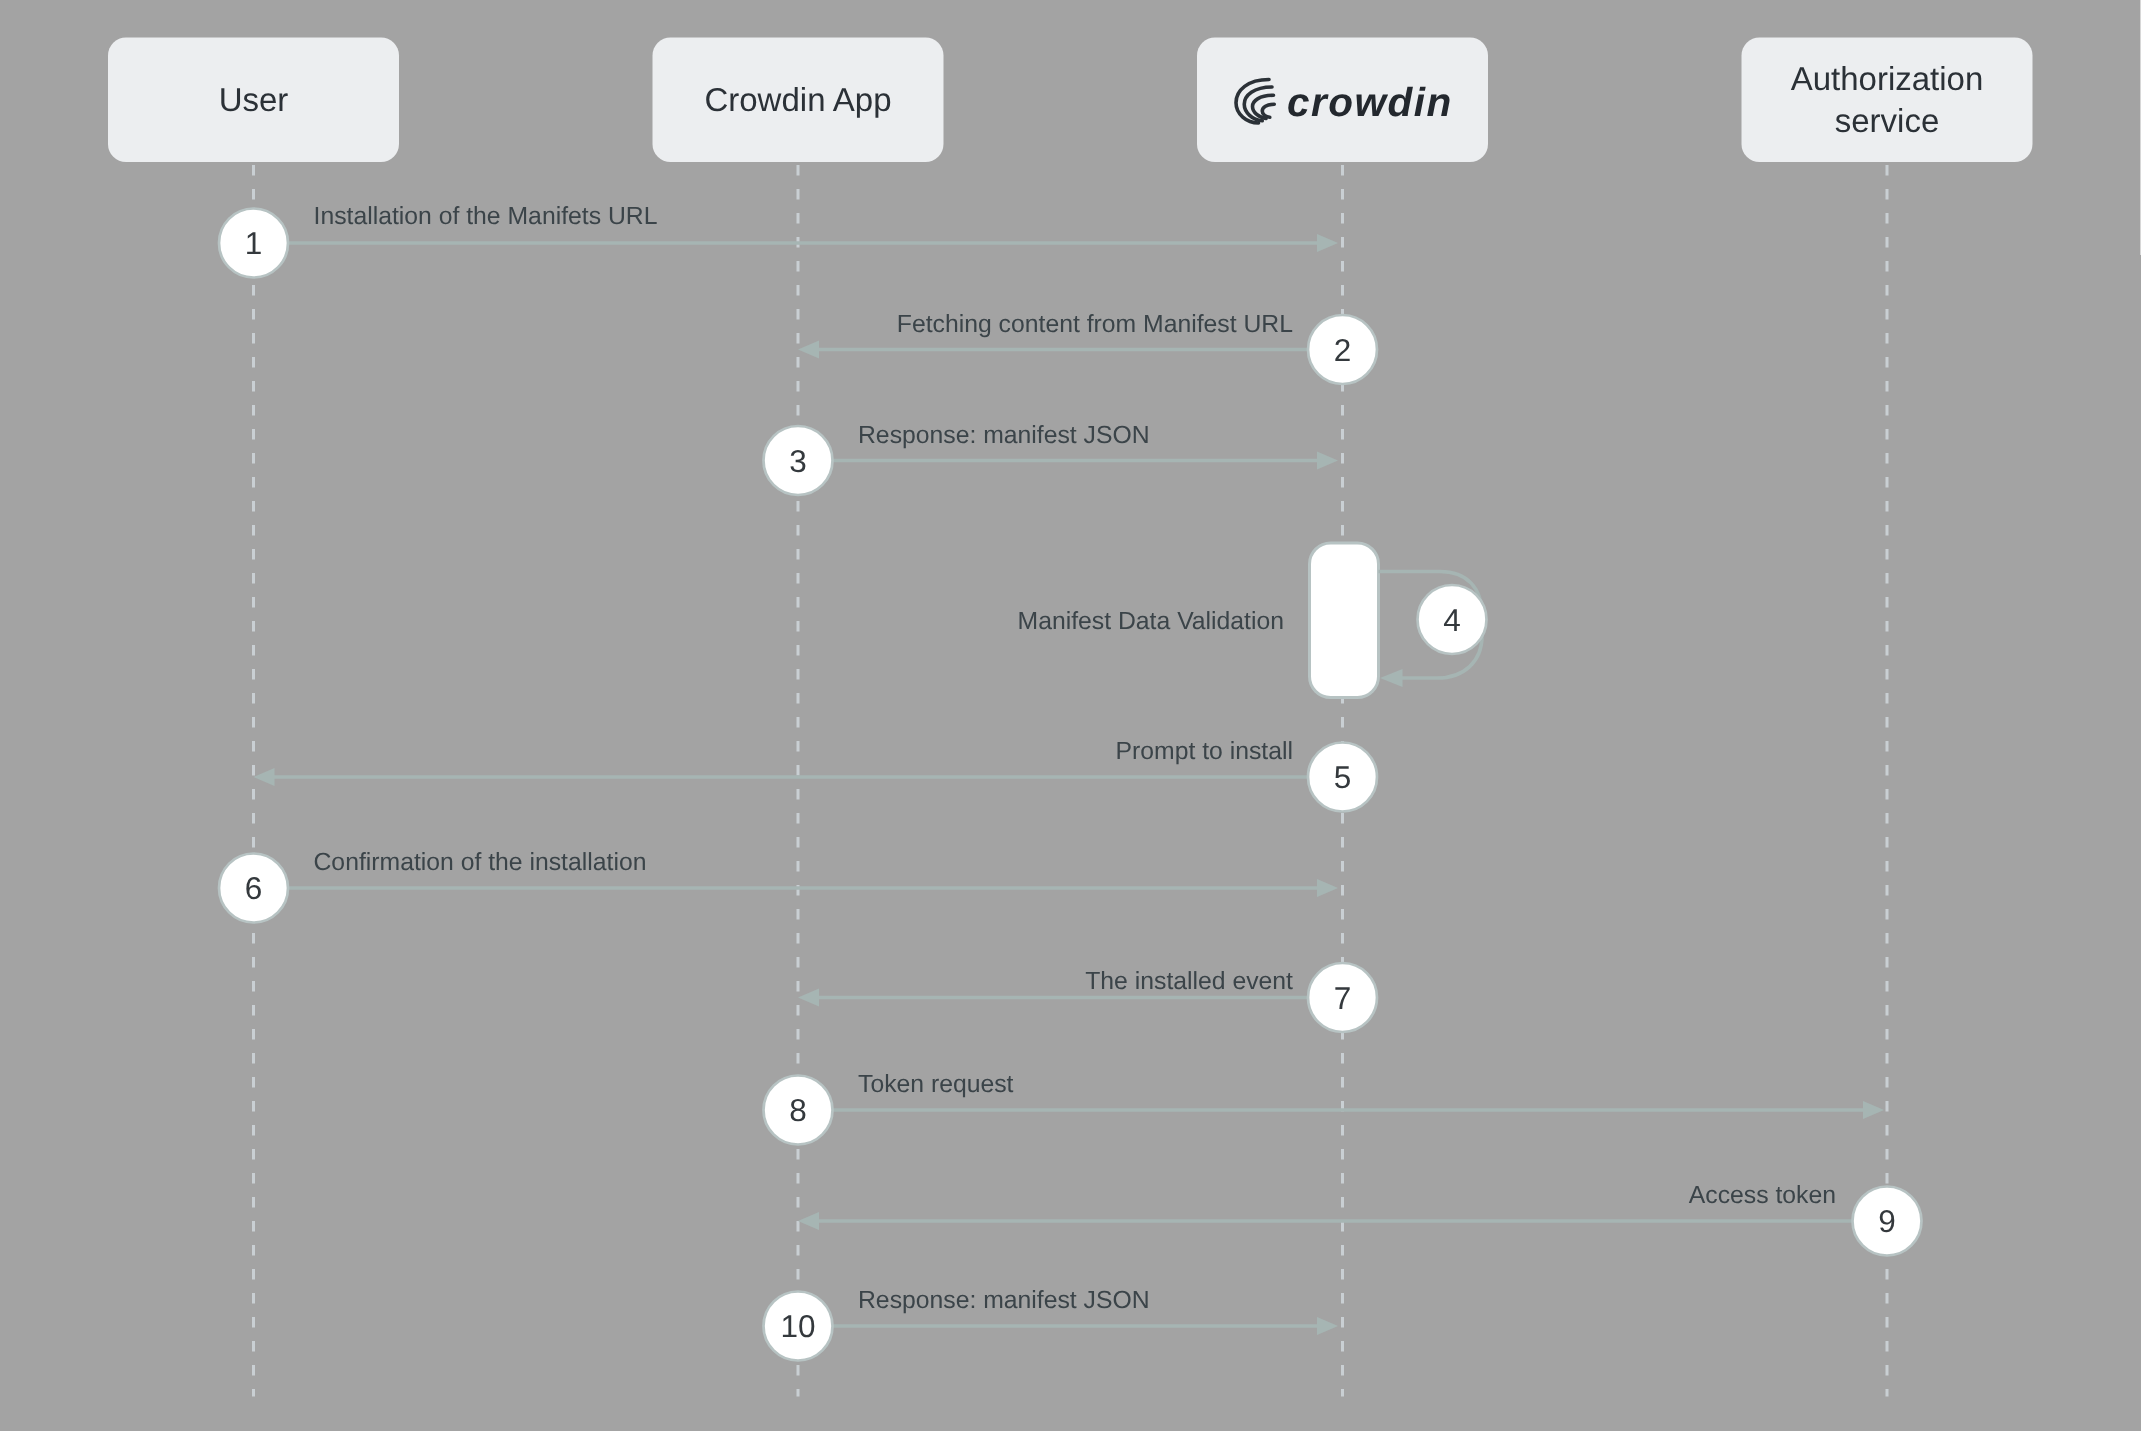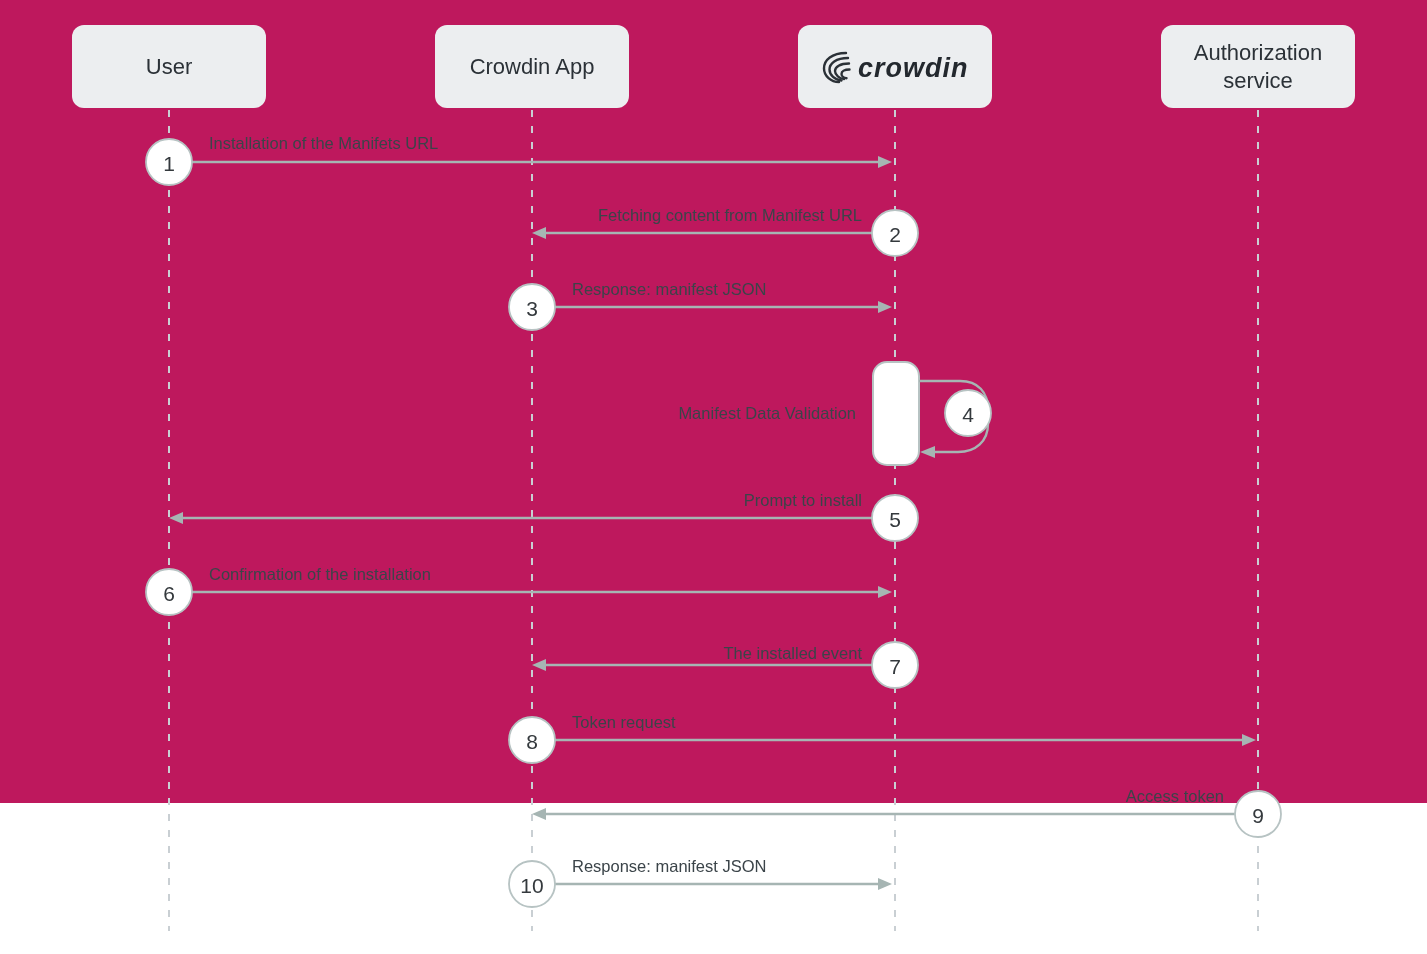--- a/index.html
+++ b/index.html
@@ -9,22 +9,22 @@
   }
   body {
     width: 1427px;
     height: 954px;
     font-family: "Liberation Sans", sans-serif;
     overflow: hidden;
   }
   #diagram-root {
     position: relative;
     width: 1427px;
-    height: 803px;
-    background: #be185d;
+    height: 954px;
+    background: #a3a3a3;
   }
   svg.canvas {
     position: absolute;
     left: 0;
     top: 0;
     width: 1427px;
     height: 954px;
     display: block;
   }
   .actor-box {

